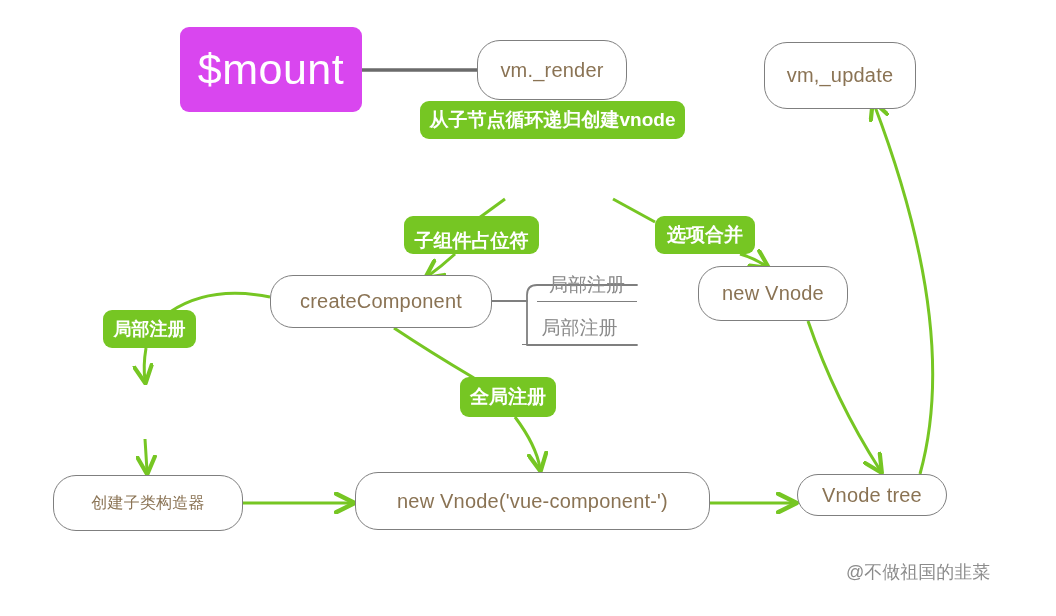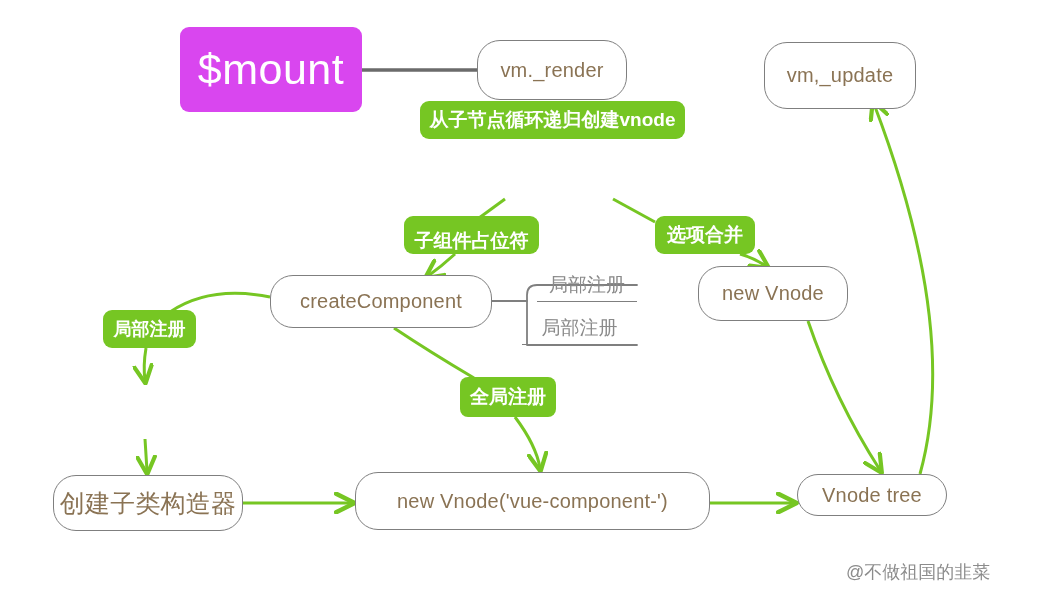--- a/index.html
+++ b/index.html
@@ -38,21 +38,21 @@
   .box {
     border: 1.6px solid #7f7f7f;
     border-radius: 23px;
     background: #ffffff;
     color: #8a7354;
     font-size: 20px;
     letter-spacing: .2px;
   }
   .box.cjk {
     color: #8a7354;
-    font-size: 25px;
+    font-size: 16px;
   }
   
   .pill-teal {
     background: #d946ef;
     border-radius: 9px;
     color: #ffffff;
     font-size: 43px;
     font-weight: 400;
     letter-spacing: .5px;
   }
@@ -171,21 +171,21 @@
   </div>
 
   <div class="node tag-green" style="left:655px; top:216px; width:100px; height:38px;">
     <span>选项合并</span>
   </div>
 
   <div class="node tag-green small" style="left:103px; top:310px; width:93px; height:38px;">
     <span>局部注册</span>
   </div>
 
-  <div class="node tag-green" style="left:460px; top:377px; width:96px; height:40px;border-radius:8px;">
+  <div class="node tag-green" style="left:460px; top:377px; width:96px; height:40px;">
     <span>全局注册</span>
   </div>
 
   <div class="node sublabel" style="left:537px; top:268px; width:100px; height:34px;">
     <span>局部注册</span>
   </div>
 
   <div class="node sublabel" style="left:522px; top:311px; width:115px; height:34px;">
     <span>局部注册</span>
   </div>

